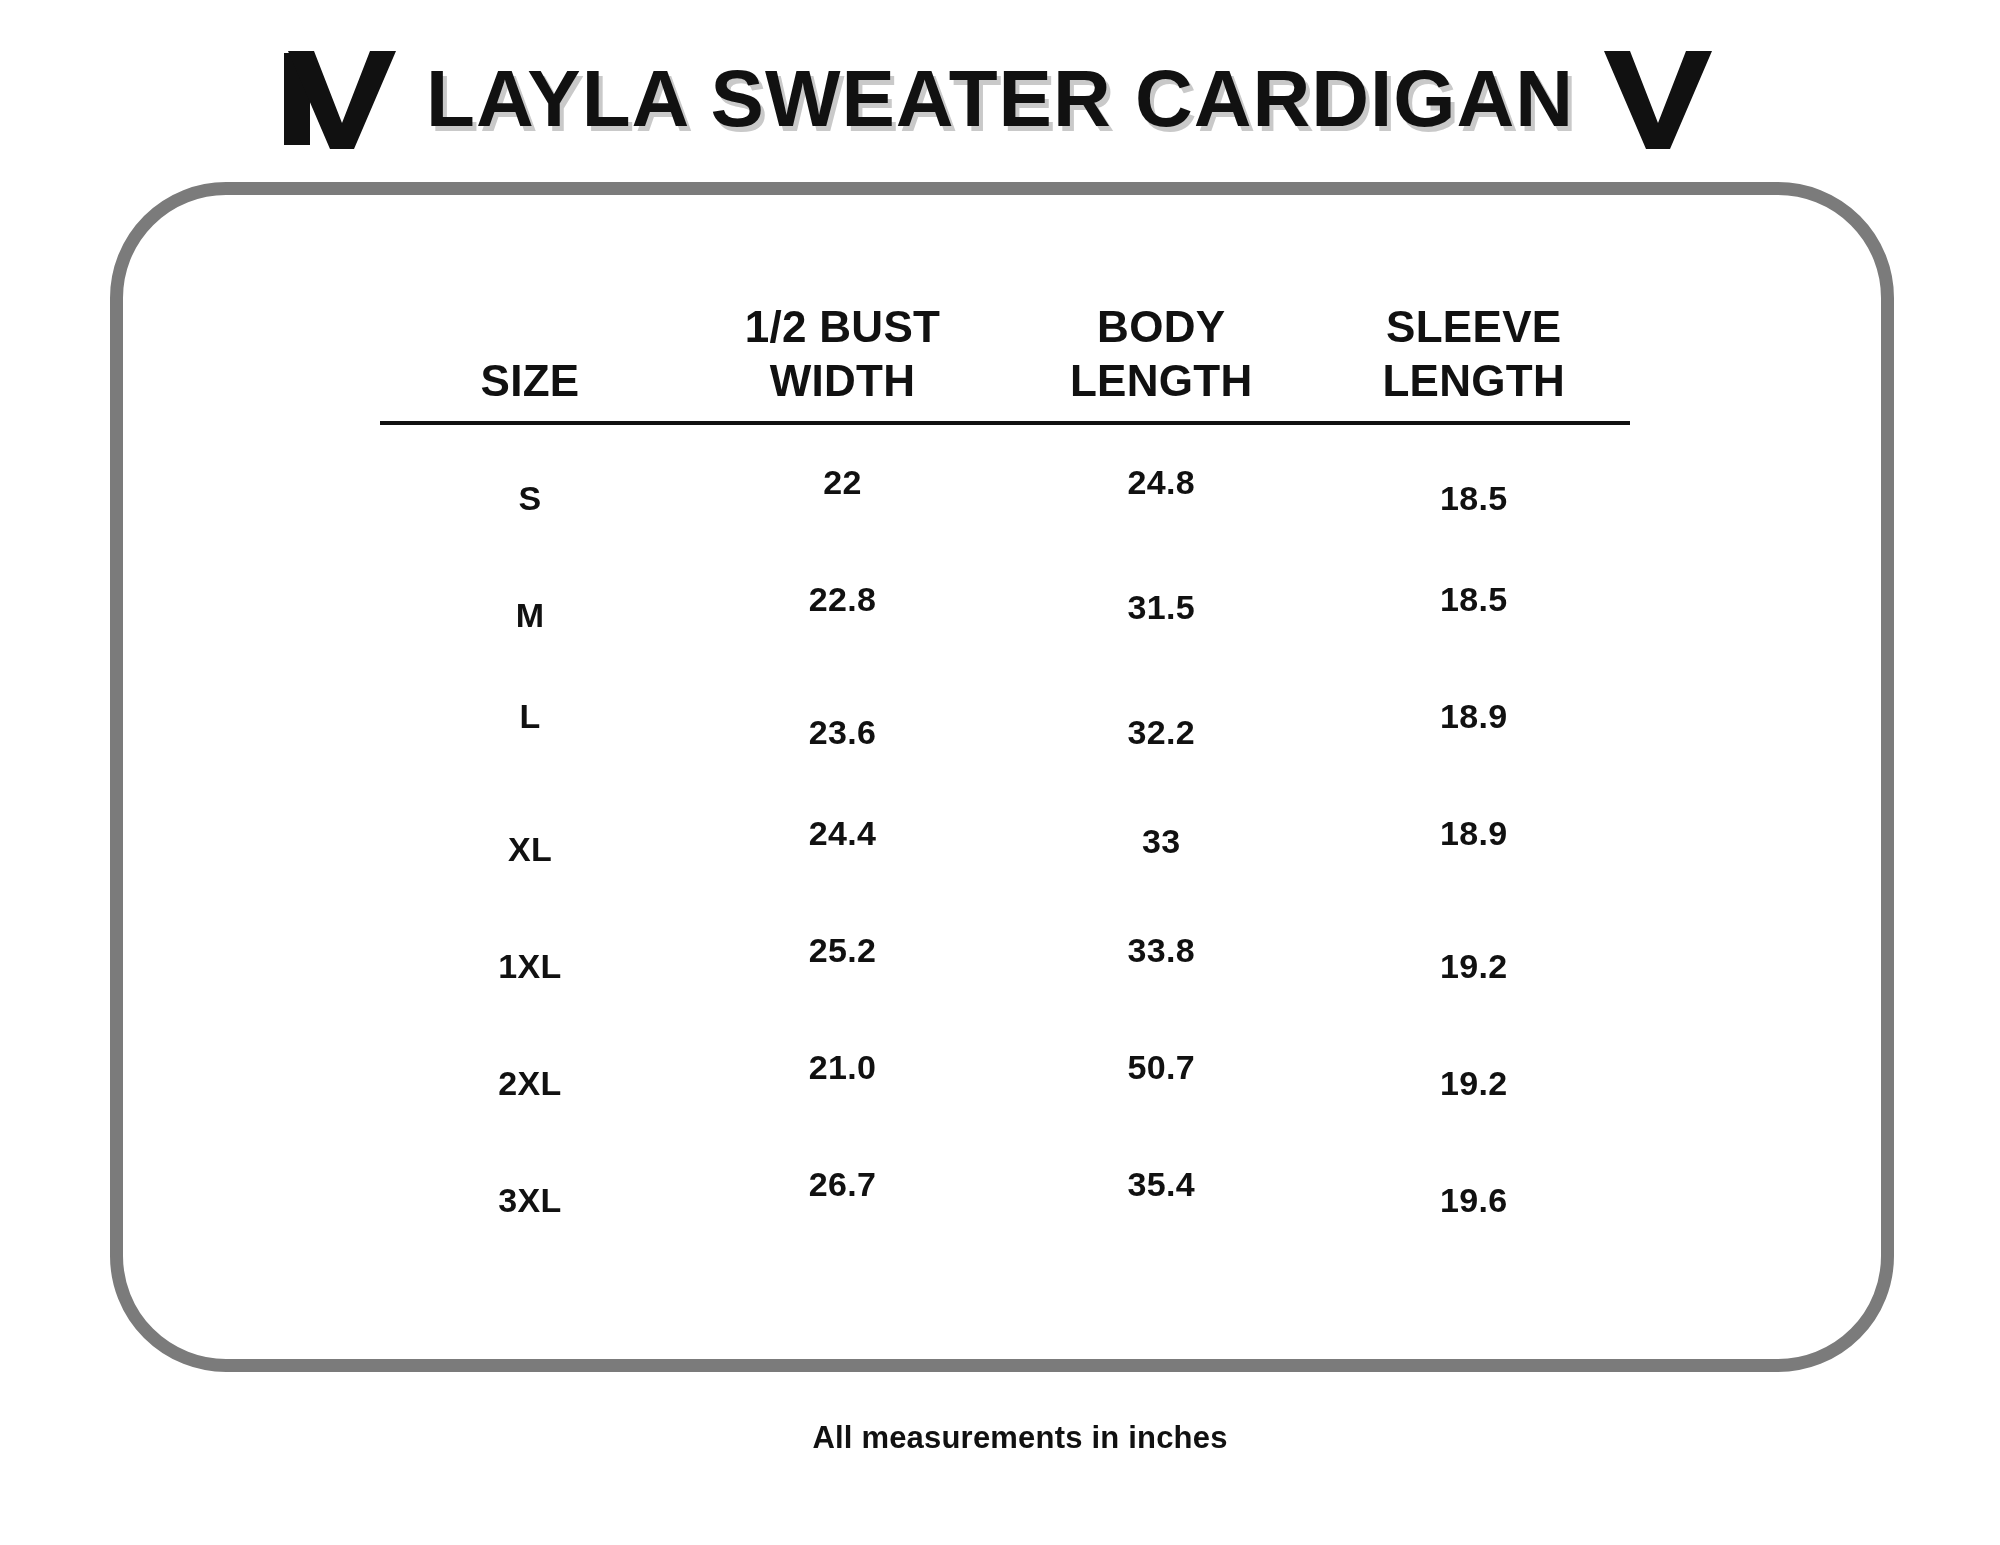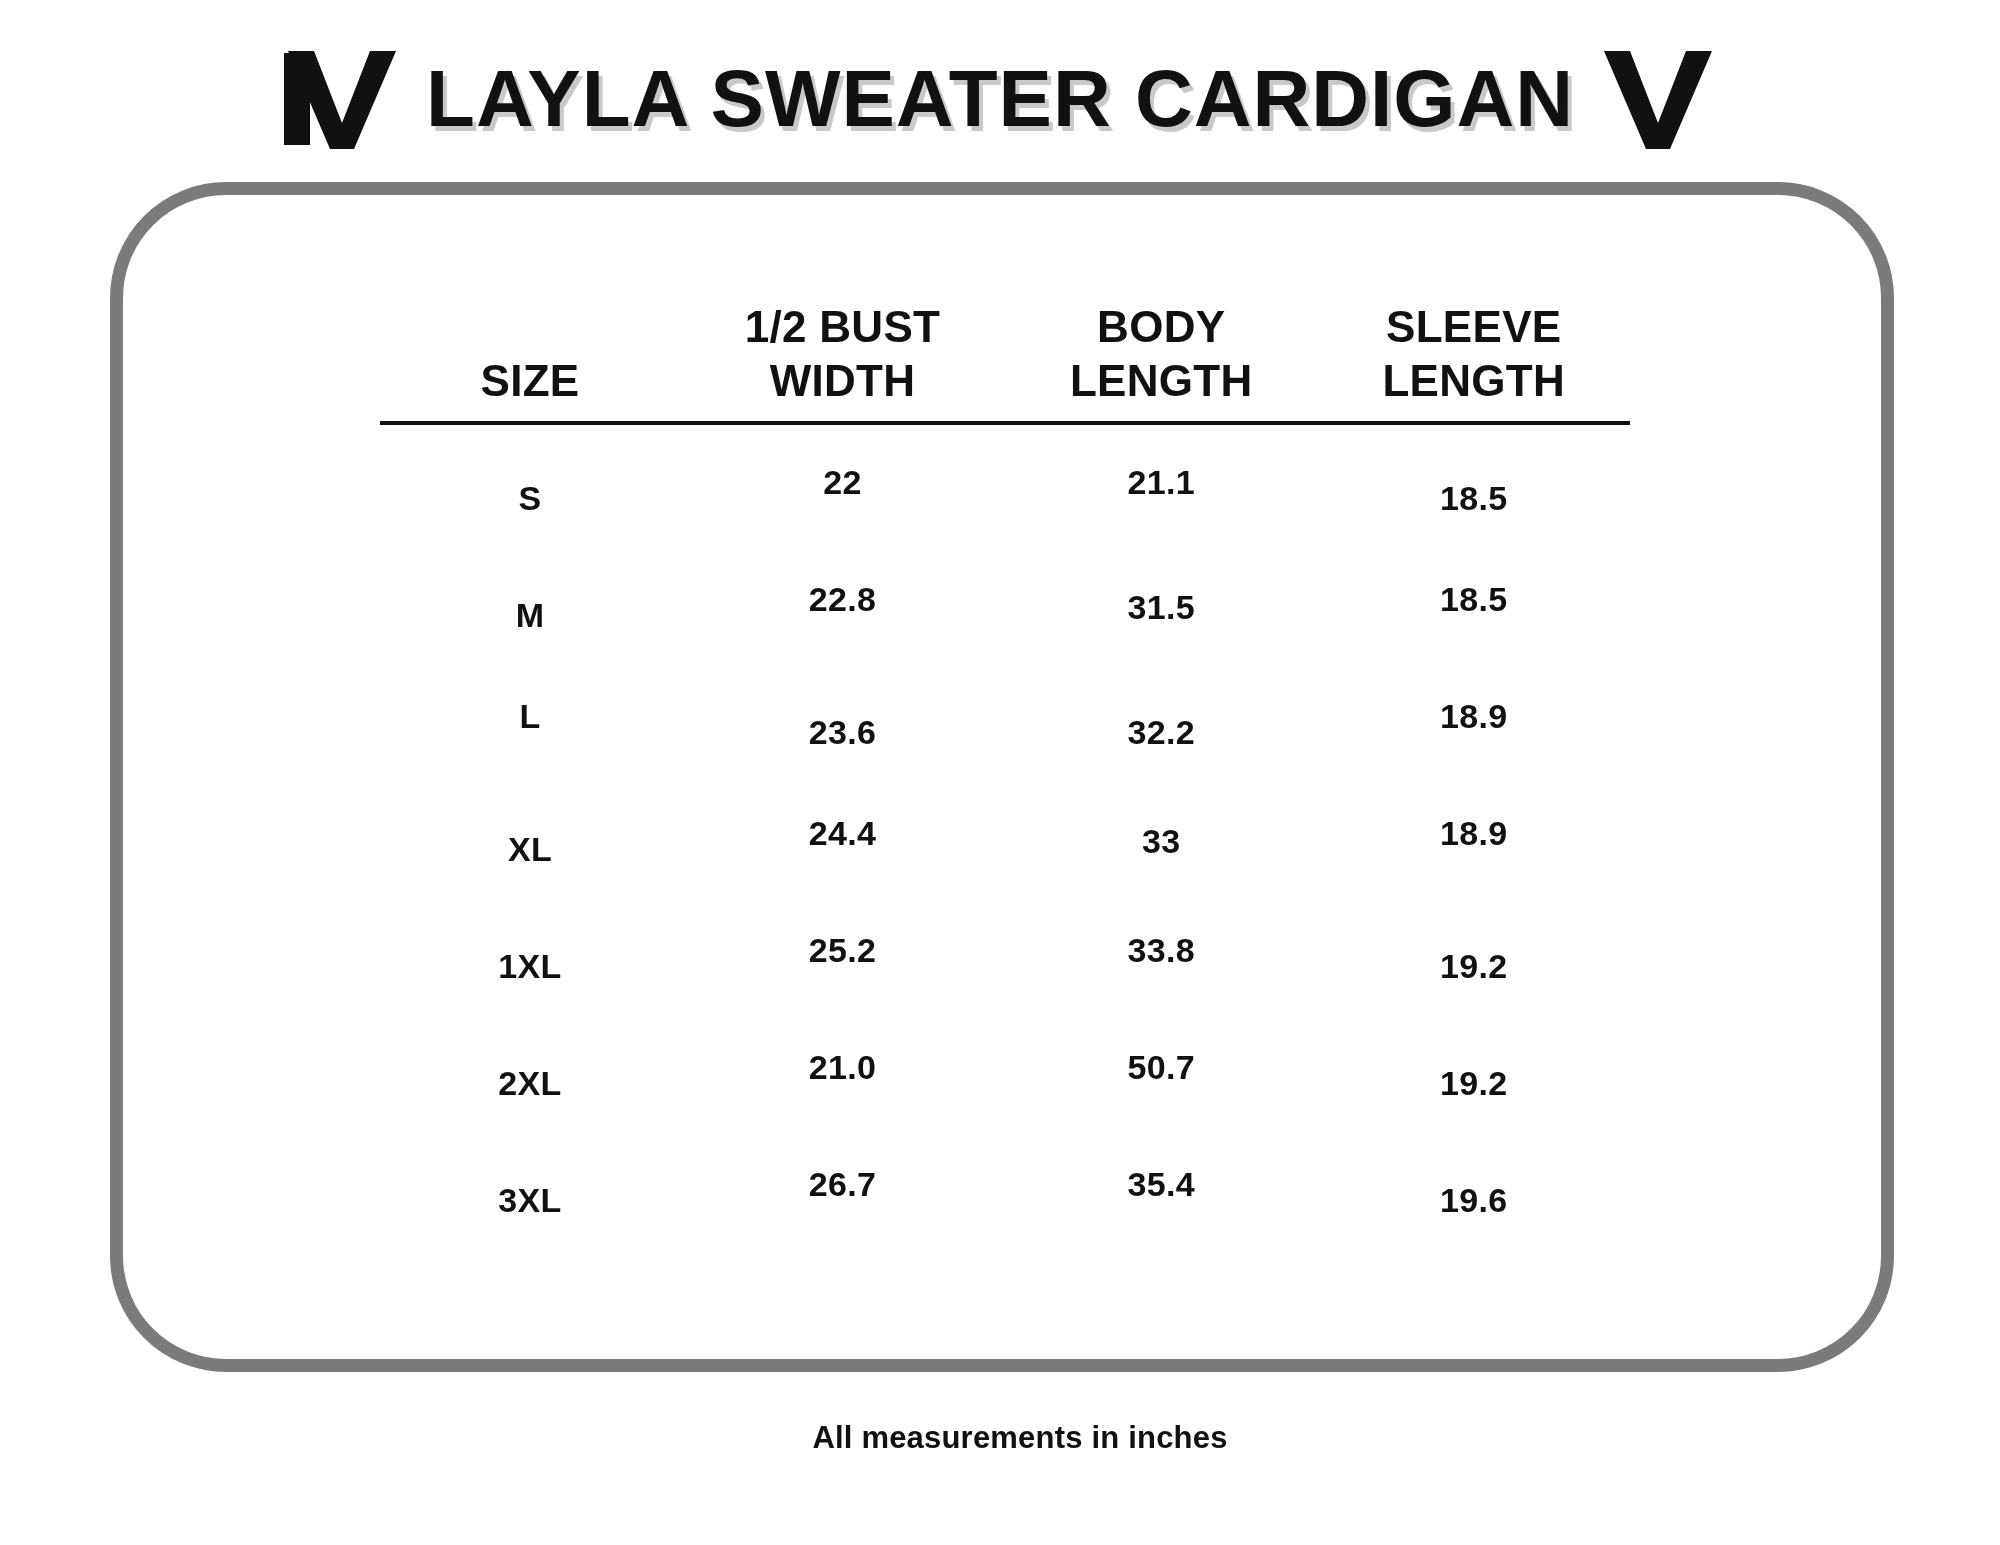--- a/index.html
+++ b/index.html
@@ -167,21 +167,21 @@
           <th class="col-sleeve">
             <span>SLEEVE</span><br>
             <span>LENGTH</span>
           </th>
         </tr>
       </thead>
       <tbody>
         <tr>
           <td><span class="shift-down">S</span></td>
           <td><span class="shift-up">22</span></td>
-          <td><span class="shift-up">21.1</span></td>
+          <td><span class="shift-up">24.8</span></td>
           <td><span class="shift-down">18.5</span></td>
         </tr>
         <tr>
           <td><span class="shift-down">M</span></td>
           <td><span class="shift-up">22.8</span></td>
           <td><span>31.5</span></td>
           <td><span class="shift-up">18.5</span></td>
         </tr>
         <tr>
           <td><span class="shift-up">L</span></td>

